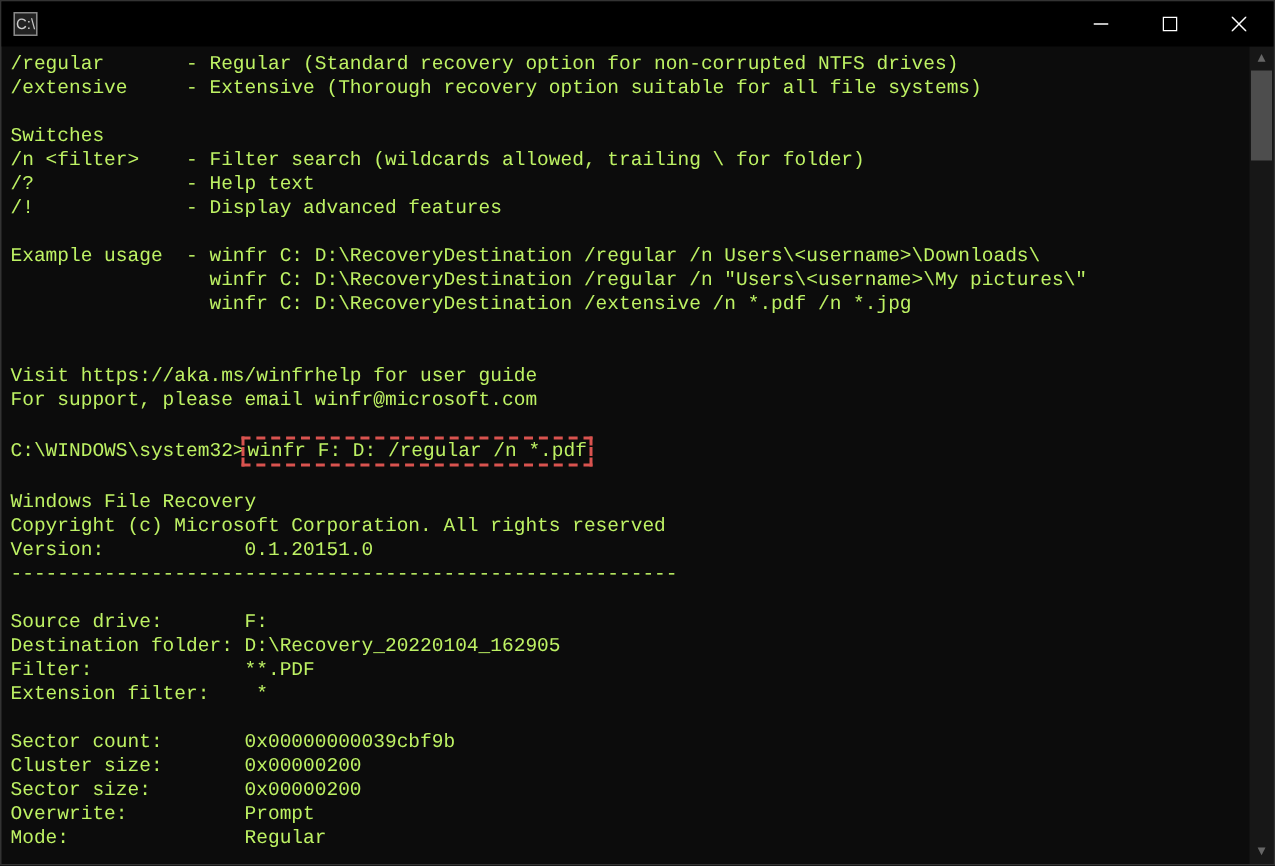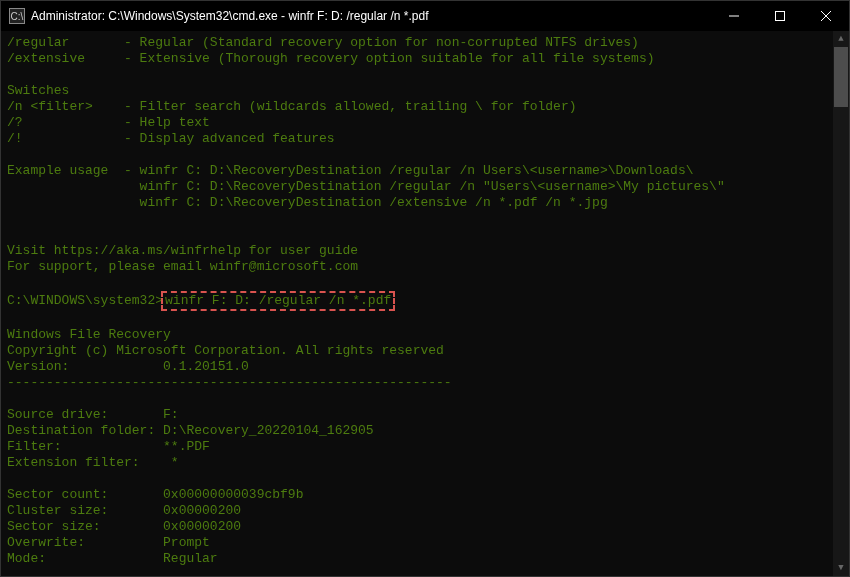--- a/index.html
+++ b/index.html
@@ -69,21 +69,21 @@
     }
     .terminal-area {
       flex: 1;
       display: flex;
       position: relative;
       overflow: hidden;
     }
     .terminal {
       flex: 1;
       padding: 4px 6px;
-      color: #4d7c0f;
+      color: #bef264;
       font-size: 13px;
       line-height: 16px;
       white-space: pre;
       font-family: "SimSun", "Courier New", monospace;
       overflow: hidden;
     }
     .scrollbar {
       width: 16px;
       background: #171717;
       display: flex;
@@ -119,21 +119,20 @@
       margin-left: -2px;
     }
   </style>
 </head>
 <body>
 
 <div class="window">
   <div class="titlebar">
     <div class="titlebar-left">
       <span class="cmd-icon">C:\</span>
-      <span>Administrator: C:\Windows\System32\cmd.exe - winfr  F: D: /regular /n *.pdf</span>
     </div>
     <div class="window-controls">
       <div class="win-btn">
         <svg viewBox="0 0 10 10">
             <line x1="0" y1="5" x2="10" y2="5" stroke-width="1"></line>
           </svg>
       </div>
       <div class="win-btn">
         <svg viewBox="0 0 10 10">
             <rect x="0.5" y="0.5" width="9" height="9" stroke-width="1"></rect>

